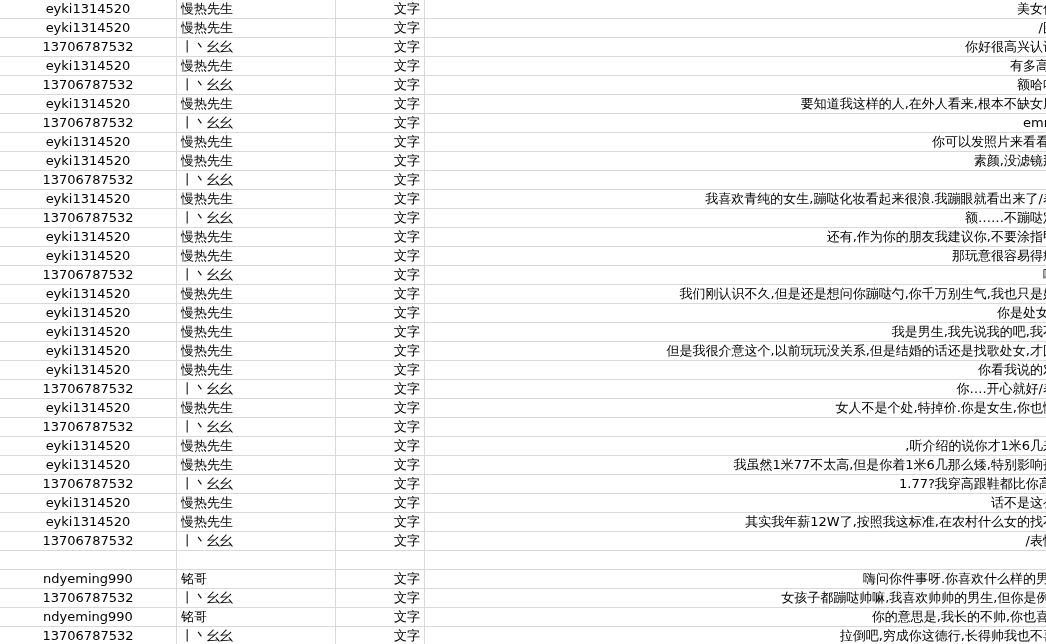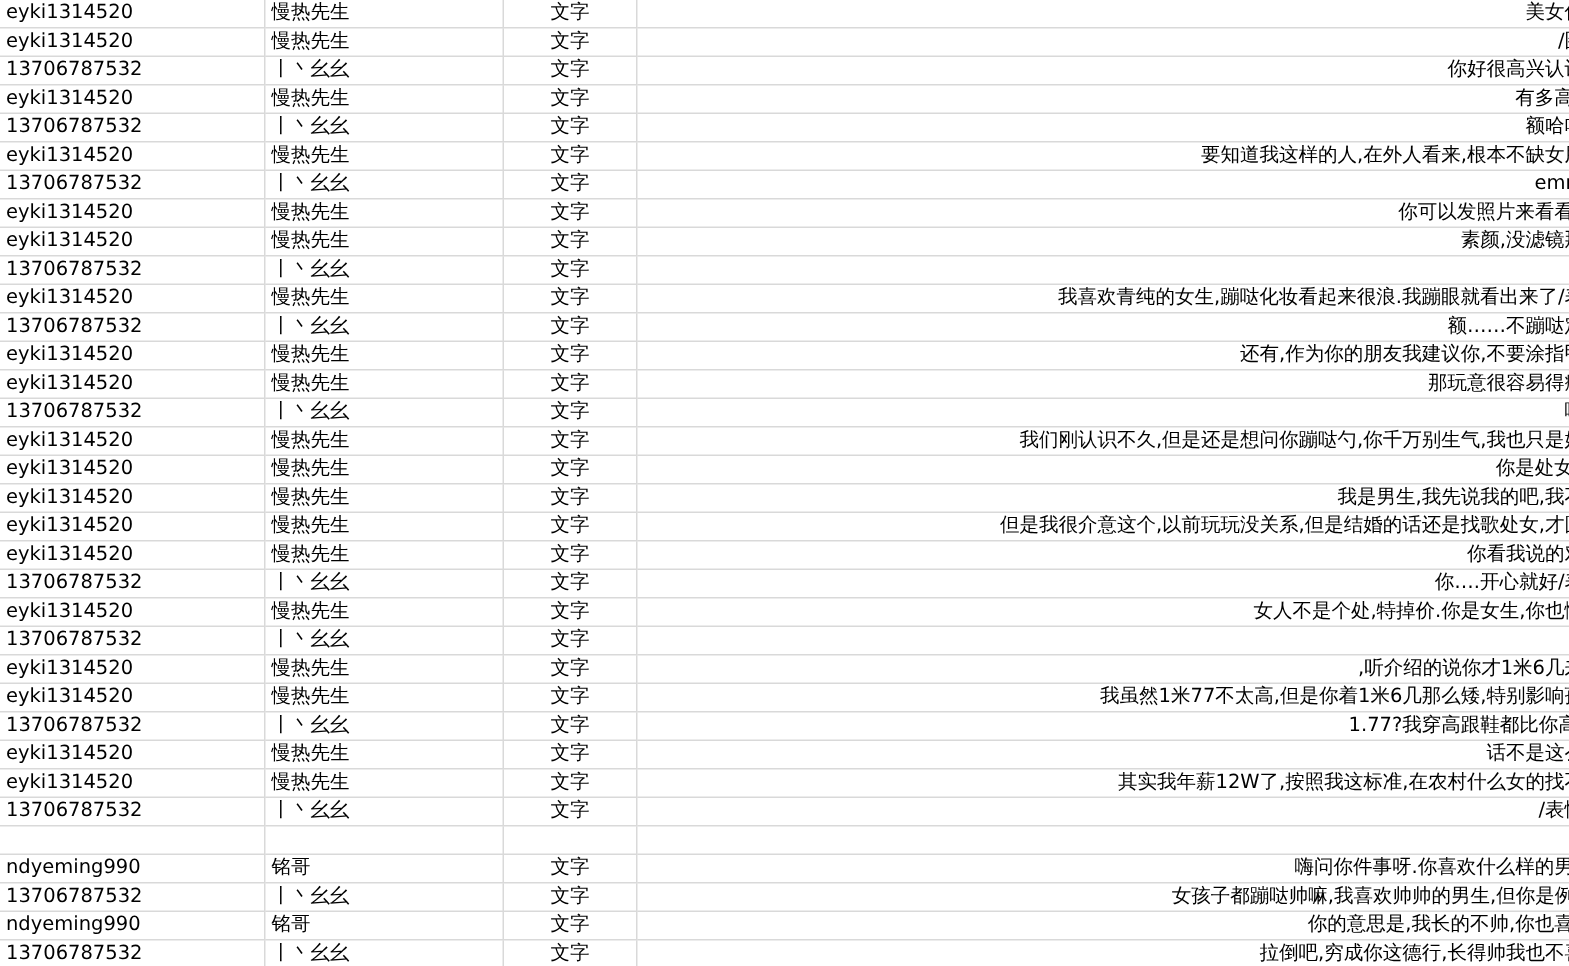--- a/index.html
+++ b/index.html
@@ -23,23 +23,23 @@
   .sheet td {
     border-bottom: 1px solid #d9d9d9;
     border-right: 1px solid #d9d9d9;
     height: 18px;
     line-height: 18px;
     padding: 0 4px;
     overflow: hidden;
     white-space: nowrap;
     vertical-align: middle;
   }
-  .col-a { width: 168px; text-align: left; }
+  .col-a { width: 168px; text-align: center; }
   .col-b { width: 150px; text-align: left; }
-  .col-c { width: 80px; text-align: center; padding-left: 8px; margin-top: 24px; }
+  .col-c { width: 80px; text-align: right; padding-left: 8px; margin-top: 24px; }
   .col-d { width: 640px; text-align: right; padding-right: 8px; }
   tr.blank td {
     height: 18px;
   }
   tr.blank td.col-a,
   tr.blank td.col-b,
   tr.blank td.col-c,
   tr.blank td.col-d { border-bottom: 1px solid #d9d9d9; }
   .sheet td:last-child { border-right: none; }
 </style>

